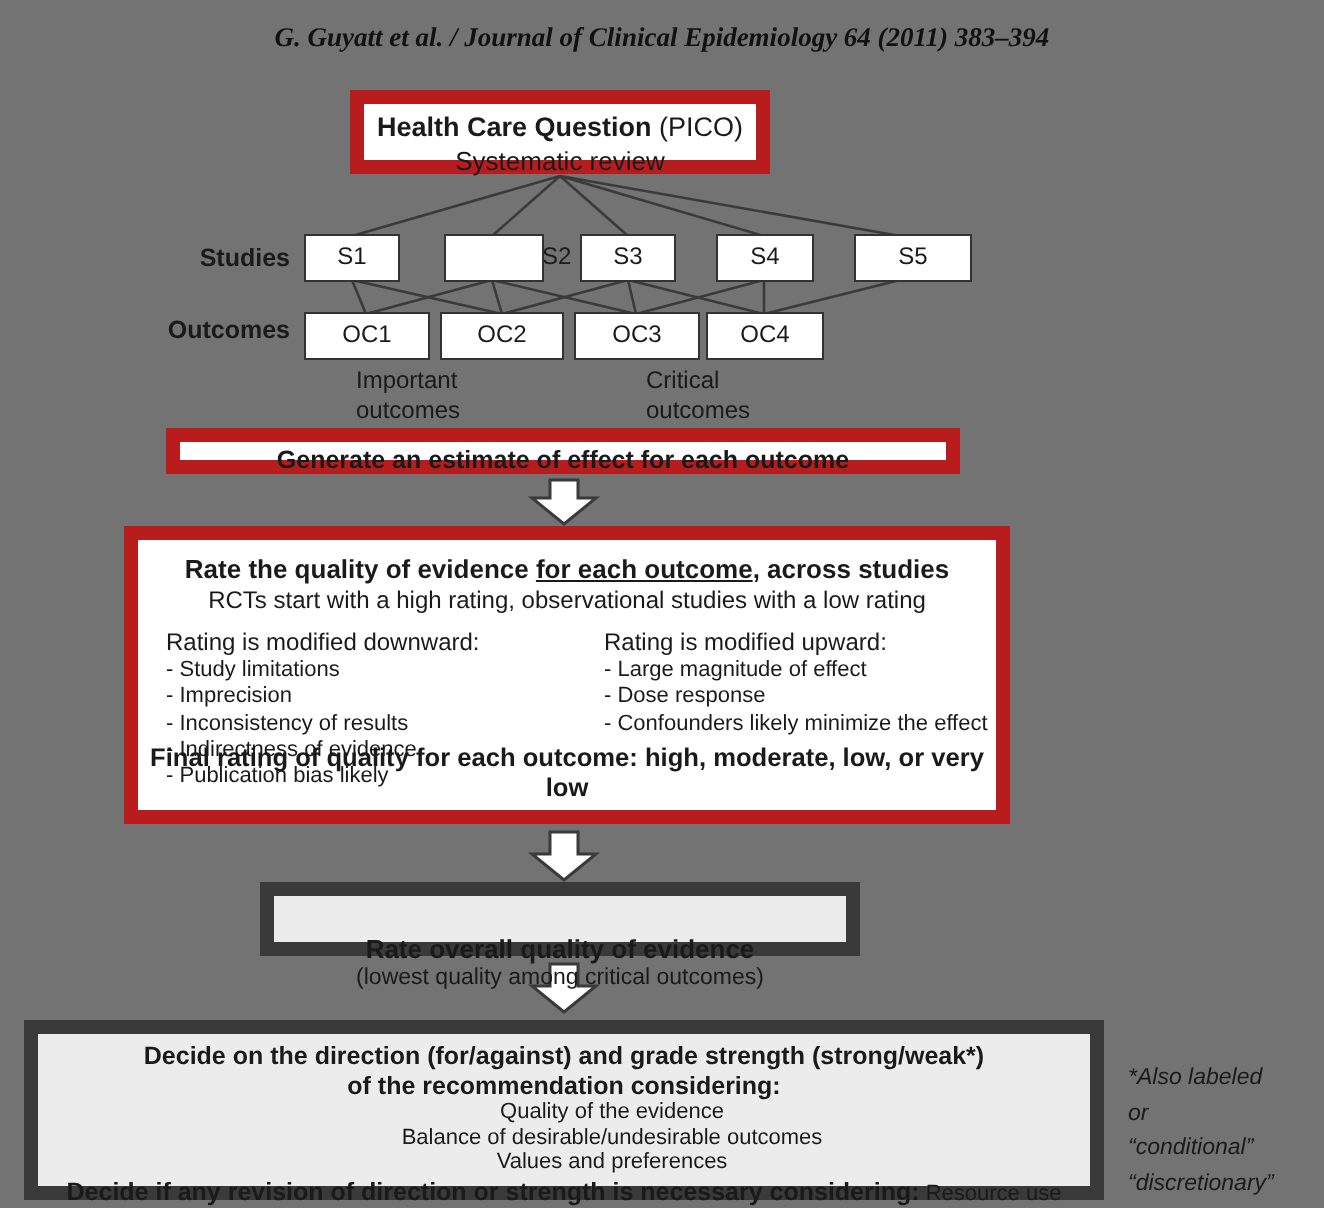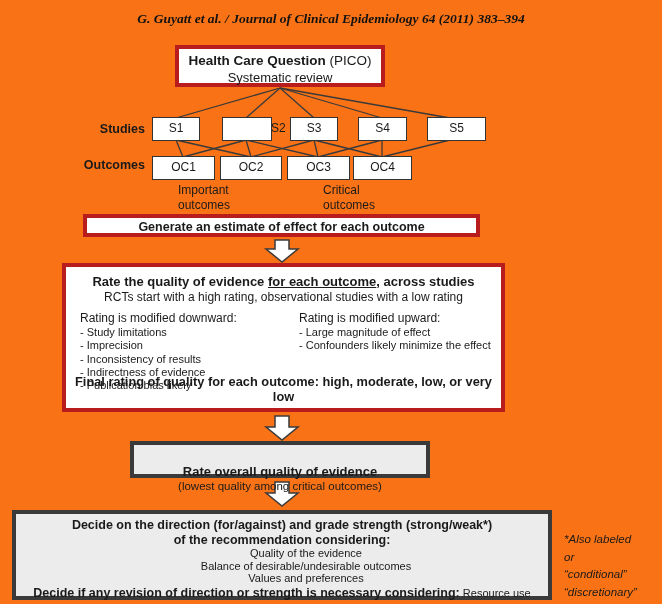--- a/index.html
+++ b/index.html
@@ -1,27 +1,27 @@
 <!DOCTYPE html>
 <html><head>
 <meta charset="utf-8">
 <style>
   html,body{margin:0;padding:0;background:#fff;}
   #canvas{
-    position:relative;width:662px;height:604px;background:#f97316;
+    position:relative;width:662px;height:604px;background:#737373;
     font-family:"Liberation Sans", sans-serif;color:#1a1a1a;overflow:hidden;
   }
   #lines{position:absolute;left:0;top:0;width:662px;height:604px;}
   .abs{position:absolute;font-style:italic;}
   .citation{
     left:0;top:11px;width:662px;text-align:center;
     font-family:"Liberation Serif", serif;font-style:italic;font-weight:bold;
     font-size:13.5px;color:#111;
   }
-  .box{position:absolute;background:#fff;border:4px solid #b91c1c;box-sizing:border-box;text-align:center;}
+  .box{position:absolute;background:#fff;border:7px solid #b91c1c;box-sizing:border-box;text-align:center;}
   .graybox{background:#ececec;border-color:#3a3a3a;}
   
   .pico{left:175px;top:45px;width:210px;height:42px;padding-top:3px;}
   .pico .l1{font-size:13.5px;line-height:18px;}
   .pico .l1 b{font-weight:bold;}
   .pico .l2{font-size:13px;line-height:16px;}
   
   .rowlabel{position:absolute;left:50px;width:95px;text-align:right;font-weight:bold;font-size:12.5px;}
   
   .sbox,.ocbox{position:absolute;border:1.5px solid #333;background:#fff;box-sizing:border-box;
@@ -130,20 +130,21 @@
       <div class="item">Study limitations</div>
       <div class="item">Imprecision</div>
       <div class="item">Inconsistency of results</div>
       <div class="item">Indirectness of evidence</div>
       <div class="item">Publication bias likely</div>
     </div>
 
     <div class="col col-up">
       <div class="colhead">Rating is modified upward:</div>
       <div class="item">Large magnitude of effect</div>
+      <div class="item">Dose response</div>
       <div class="item">Confounders likely minimize the effect</div>
     </div>
 
     <div class="finalline">Final rating of quality for each outcome: high, moderate, low, or very low</div>
   </div>
 
   <div class="box graybox overall">
     <div class="l1">Rate overall quality of evidence</div>
     <div class="l2">(lowest quality among critical outcomes)</div>
   </div>

